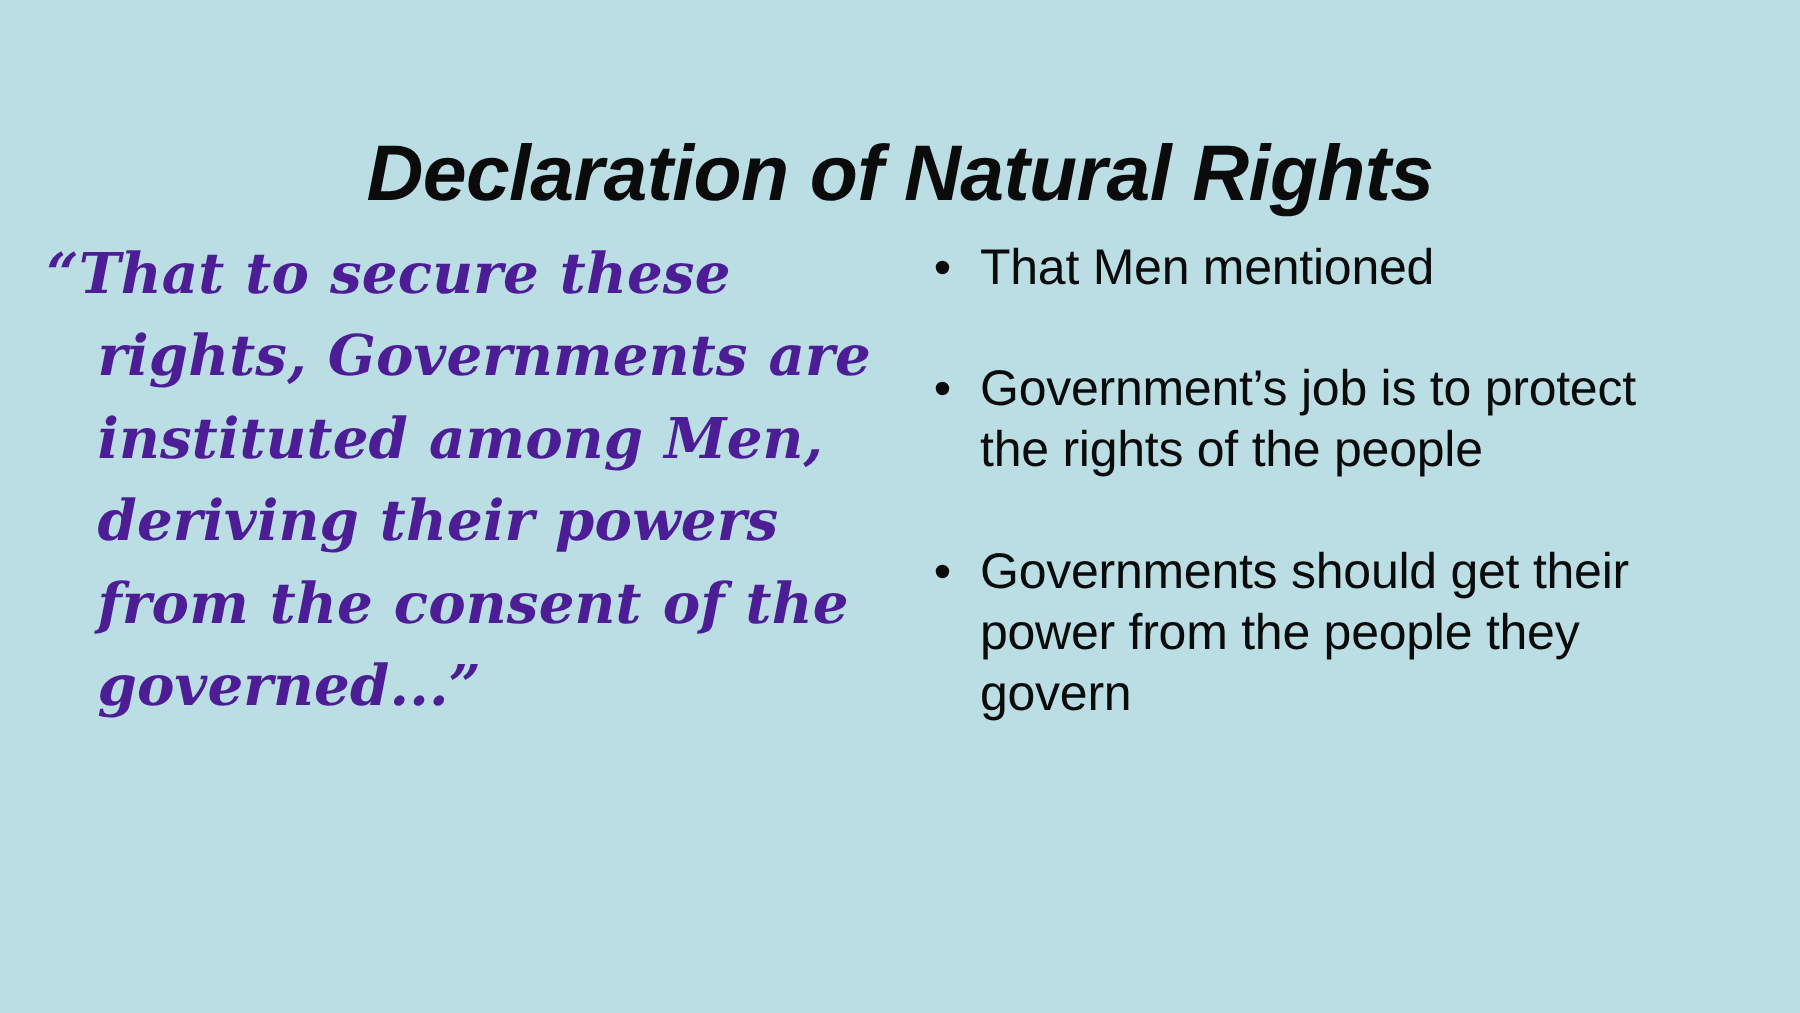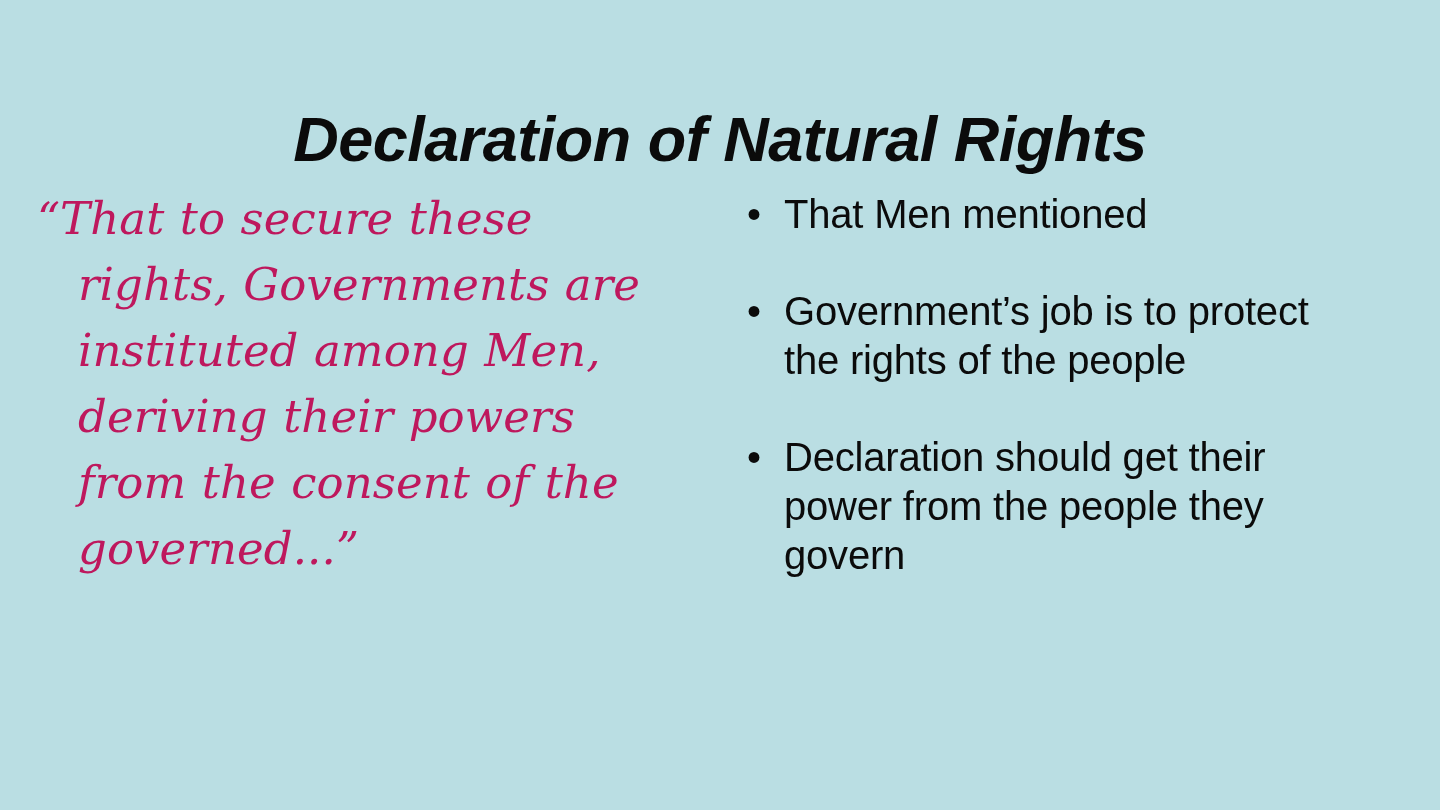--- a/index.html
+++ b/index.html
@@ -94,35 +94,35 @@
   }
 </style>
 </head>
 <body>
 
 <div id="slide" style="background: rgb(186, 222, 227);">
 
   <h1 id="slide-title" style="color: rgb(11, 11, 11); font-style: italic;">Declaration of Natural Rights</h1>
 
   <div id="quote-block">
-    <p id="quote-text" style="color: #be185d;">“That to secure these rights, Governments are instituted among Men, deriving their powers from the consent of the governed...”</p>
+    <p id="quote-text" style="color: #4c1d95; font-weight: bold;">“That to secure these rights, Governments are instituted among Men, deriving their powers from the consent of the governed...”</p>
   </div>
 
   <div id="bullet-block">
 
     <div class="bullet-item" style="color: rgb(11, 11, 11);">
       <span class="bullet-marker" style="color: rgb(11, 11, 11);">•</span>
       <span class="bullet-label">That Men mentioned</span>
     </div>
 
     <div class="bullet-item" style="color: rgb(11, 11, 11);">
       <span class="bullet-marker" style="color: rgb(11, 11, 11);">•</span>
       <span class="bullet-label">Government’s job is to protect the rights of the people</span>
     </div>
 
     <div class="bullet-item" style="color: rgb(11, 11, 11);">
       <span class="bullet-marker" style="color: rgb(11, 11, 11);">•</span>
-      <span class="bullet-label">Declaration should get their power from the people they govern</span>
+      <span class="bullet-label">Governments should get their power from the people they govern</span>
     </div>
 
   </div>
 
 </div>
 
 </body></html>

